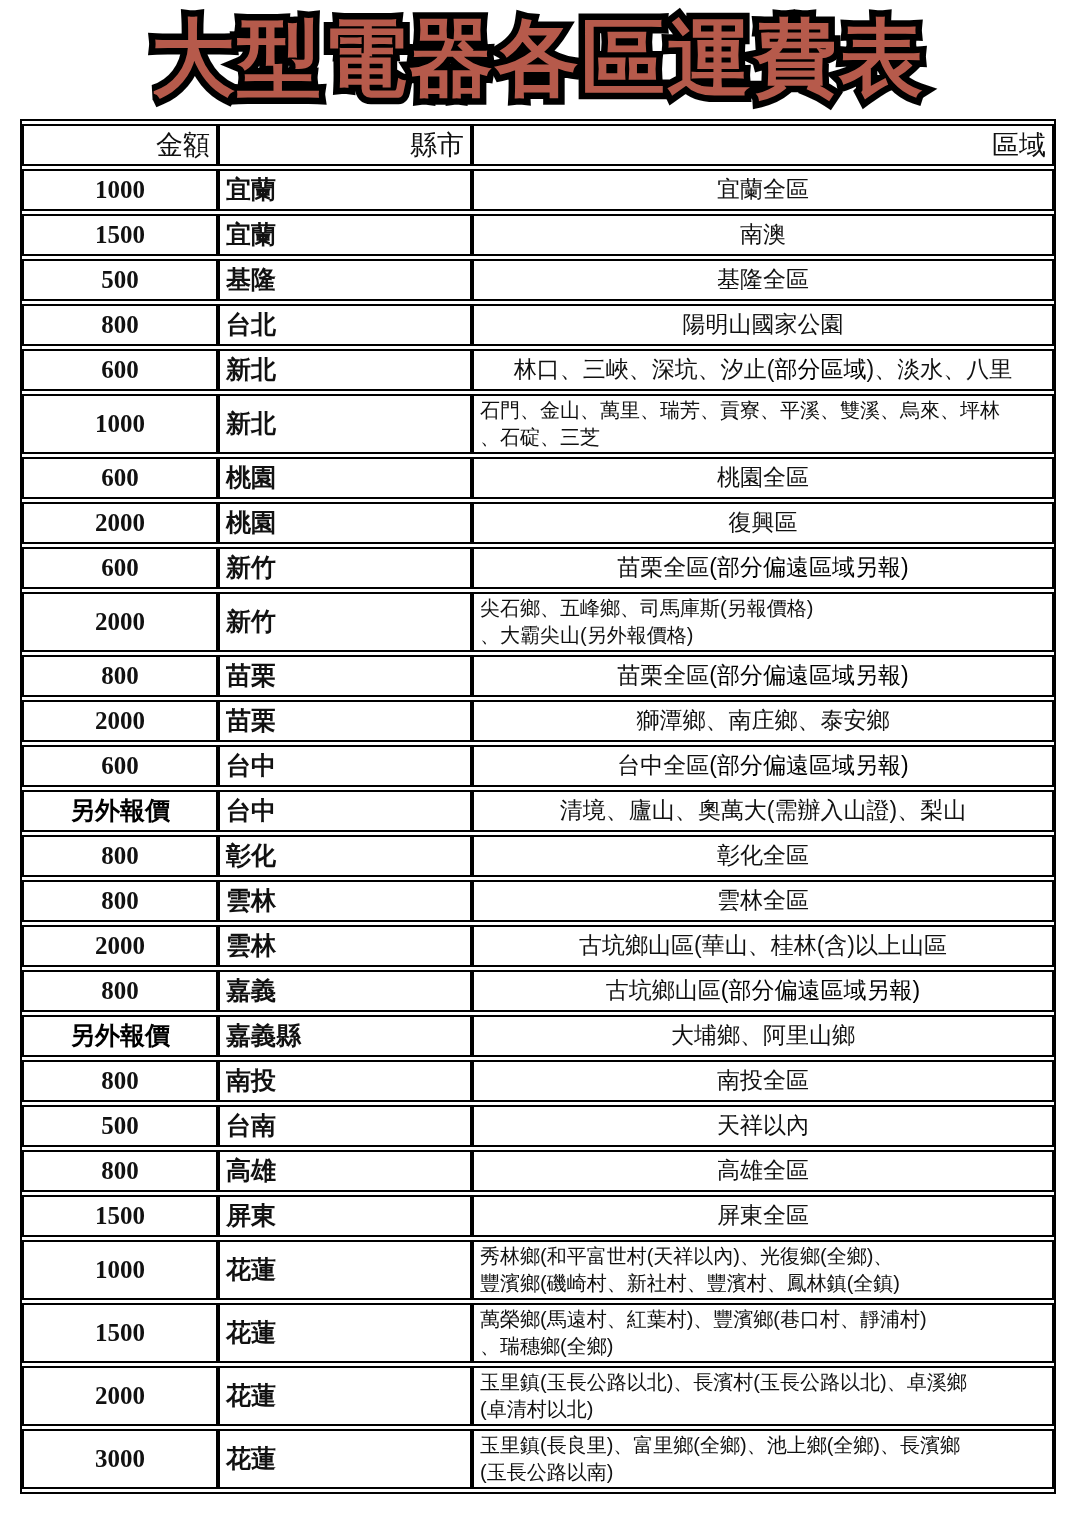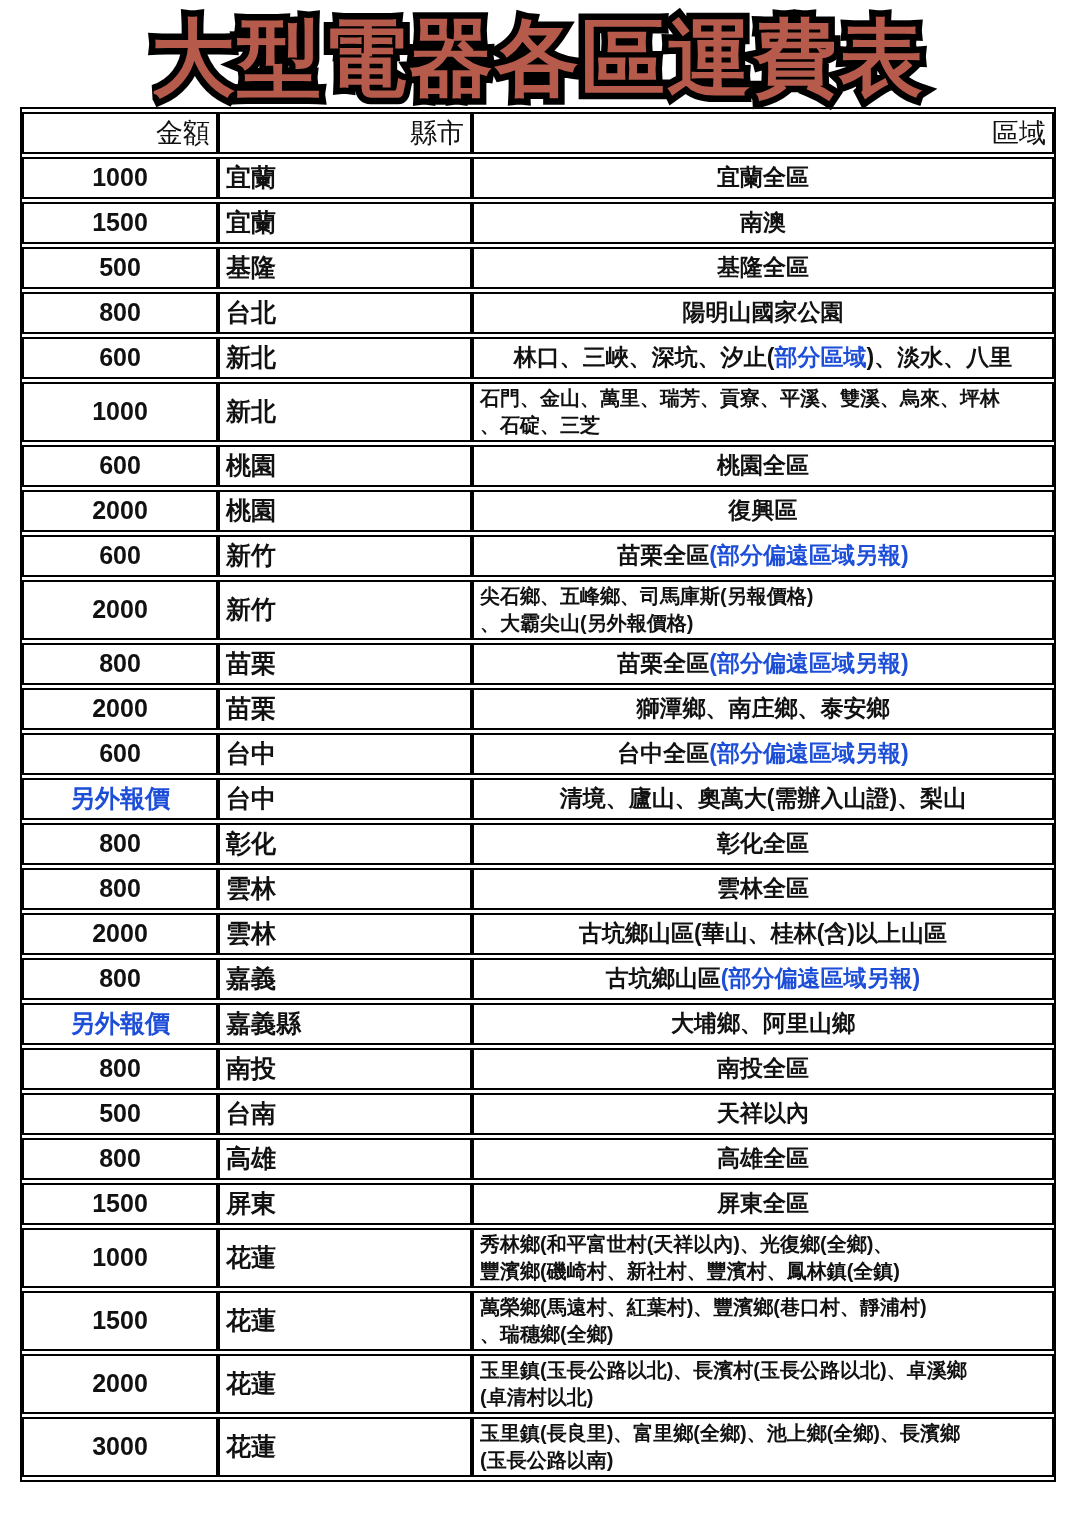--- a/index.html
+++ b/index.html
@@ -6,21 +6,21 @@
   body{
     width:1076px;height:1522px;
     background:#ffffff;
     font-family:"Liberation Sans","DejaVu Sans",sans-serif;
     overflow:hidden;
   }
   
   .page-title{
     position:relative;
     z-index:0;
-    margin:10px 0 0 0;
+    margin:10px 0 12px 0;
     text-align:center;
     font-size:84px;
     font-weight:900;
     letter-spacing:2px;
     line-height:1.15;
     color:#b65a4b;
   }
   .page-title::before{
     content:attr(data-text);
     position:absolute;
@@ -46,27 +46,27 @@
     background:#fff;
   }
   th{
     font-weight:400;
     font-size:27px;
     height:34px;
     text-align:right;
     color:#111;
   }
   td{height:36px;color:#111;}
-  td.amount{width:180px;text-align:center;font-weight:700;font-size:25px;}
+  td.amount{width:180px;text-align:center;font-weight:700;font-size:25px;font-family:Liberation Serif, serif;}
   td.county{width:238px;text-align:left;font-weight:700;font-size:25px;}
-  td.region{font-weight:700;font-size:23px;white-space:pre-line;line-height:1.25;}
+  td.region{font-weight:400;font-size:23px;white-space:pre-line;line-height:1.25;}
   td.region.center{text-align:center;}
   td.region.left{text-align:left;margin-left:16px;}
   td.region.small{font-size:20px;line-height:1.35;}
-  .red{color:#1d4ed8;}
+  .red{color:#000000;}
 </style>
 </head>
 <body>
 
 <h1 class="page-title" data-text="大型電器各區運費表">大型電器各區運費表</h1>
 
 <table class="fee-table">
   <thead>
     <tr>
       <th>金額</th>

